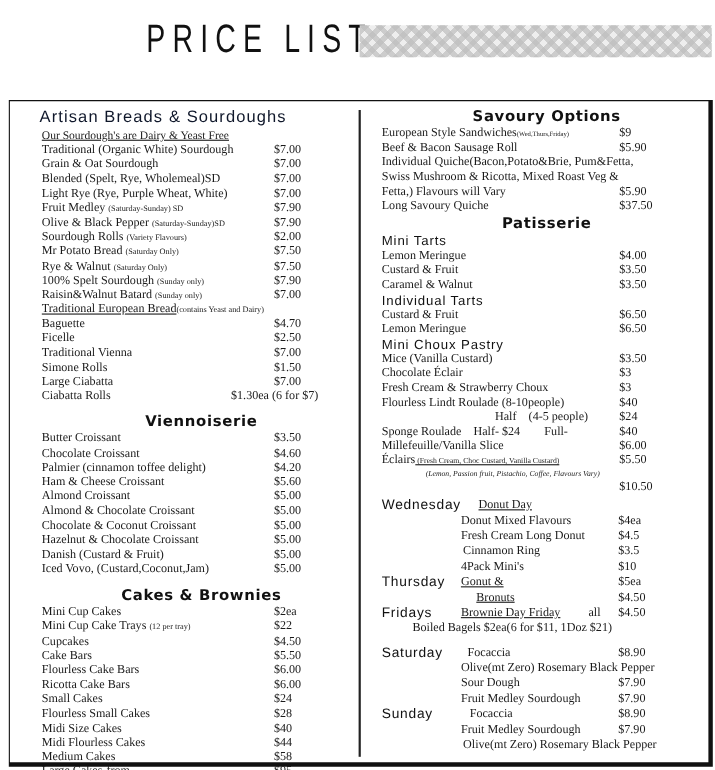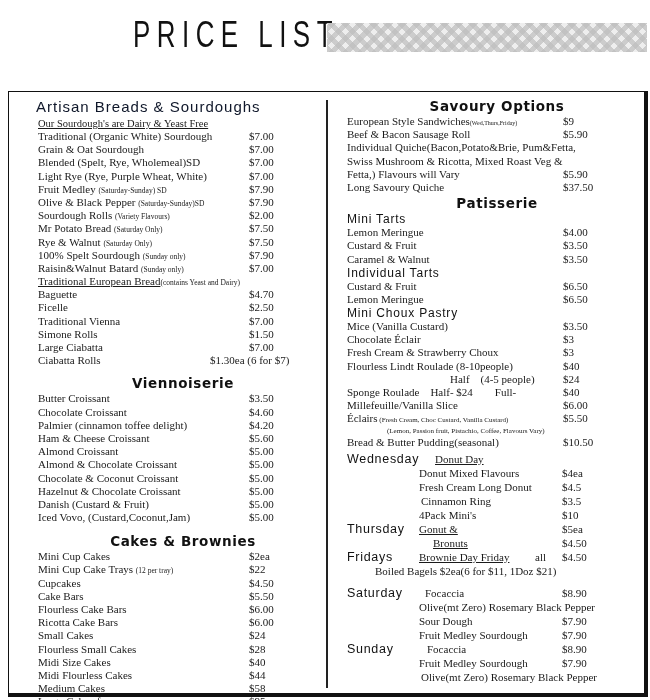--- a/index.html
+++ b/index.html
@@ -311,28 +311,27 @@
       </div>
     <div class="row">
         <span class="name" style="white-space:pre;">Sponge Roulade    Half- $24        Full-</span>
         <span class="price">$40</span>
       </div>
     <div class="row">
         <span class="name">Millefeuille/Vanilla Slice</span>
         <span class="price">$6.00</span>
       </div>
     <div class="row">
-        <span class="name"><span>Éclairs</span><span class="note" style="font-size:7px;"> (Fresh Cream, Choc Custard, Vanilla Custard)</span></span>
+        <span class="name"><span>Éclairs</span><span class="note" style="font-size:7px;text-decoration:underline;"> (Fresh Cream, Choc Custard, Vanilla Custard)</span></span>
         <span class="price">$5.50</span>
       </div>
-    <div class="row" style="height:10px; line-height:10px;">
+    <div class="row" style="height:10px; line-height:10px;font-style:italic;">
         <span class="name note" style="left:40px; font-size:7px;">(Lemon, Passion fruit, Pistachio, Coffee, Flavours Vary)</span>
       </div>
     <div class="row">
-        <span class="name">Bread &amp; Butter Pudding(seasonal)</span>
         <span class="price">$10.50</span>
       </div>
   </section>
 
   <section style="margin-top:3px;">
 
     <div class="special">
       <span class="day-label">Wednesday</span>
       <span class="item bold underline" style="left:88px;">Donut Day</span>
     </div>

